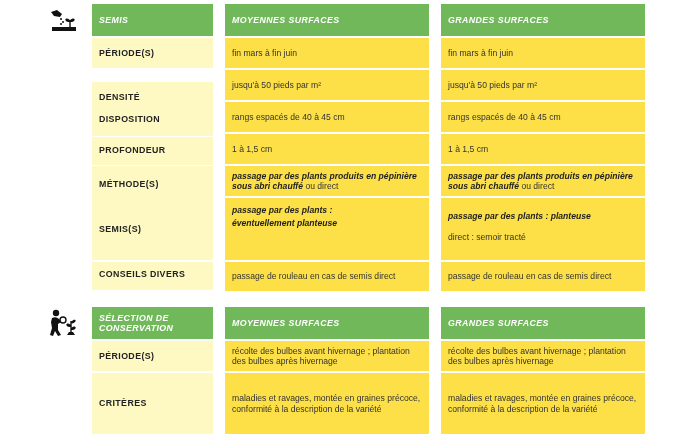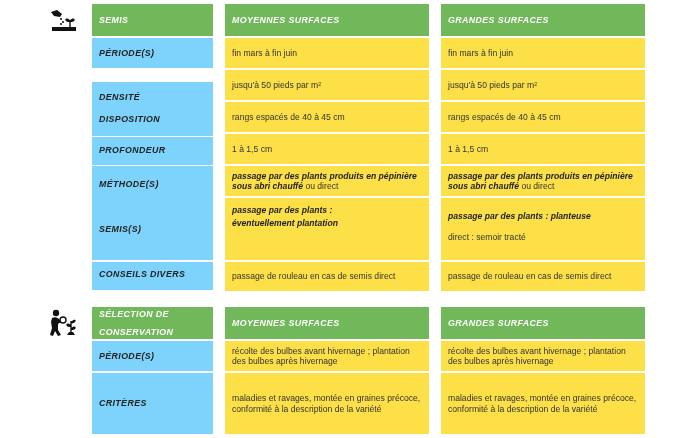--- a/index.html
+++ b/index.html
@@ -1,20 +1,20 @@
 <!DOCTYPE html>
 <html><head>
 <meta charset="utf-8">
 <style>
   html,body{margin:0;padding:0;background:#fff;}
   body{width:700px;height:438px;position:relative;overflow:hidden;font-family:"Liberation Sans",sans-serif;color:#333;}
   .icon{position:absolute;left:48px;width:30px;height:30px;}
   .cell{position:absolute;box-sizing:border-box;font-size:8.6px;line-height:10.5px;display:flex;align-items:center;padding:0 7px;}
   .hdr{background:#71b85b;color:#fff;font-weight:bold;font-style:italic;letter-spacing:0.4px;font-size:8.8px;}
-  .lbl{background:#7dd3fc;color:#222;font-weight:bold;font-style:italic;letter-spacing:0.4px;font-size:8.8px;}
+  .lbl{background:#fef9c3;color:#222;font-weight:bold;letter-spacing:0.4px;font-size:8.8px;}
   .val{background:#fde047;color:#333;}
   .c0{left:92px;width:121px;}
   .c1{left:225px;width:204px;}
   .c2{left:441px;width:204px;}
   .val b{font-weight:bold;font-style:italic;color:#222;}
   .stack{display:block;}
 </style>
 </head>
 <body>
 
@@ -52,21 +52,21 @@
   <span class="stack"><b>passage par des plants produits en pépinière sous abri chauffé</b><span> ou direct</span></span>
 </div>
 <div class="cell val c2" style="top:166px;height:30px;">
   <span class="stack"><b>passage par des plants produits en pépinière sous abri chauffé</b><span> ou direct</span></span>
 </div>
 
 <div class="cell lbl c0" style="top:198px;height:62px;">SEMIS(S)</div>
 <div class="cell val c1" style="top:198px;height:62px;align-items:flex-start;padding-top:7px;">
   <span class="stack">
     <b class="stack" style="margin-bottom:2px;">passage par des plants :</b>
-    <b class="stack">éventuellement plantation</b>
+    <b class="stack">éventuellement planteuse</b>
   </span>
 </div>
 <div class="cell val c2" style="top:198px;height:62px;align-items:flex-start;padding-top:13px;">
   <span class="stack">
     <b class="stack" style="margin-bottom:10px;">passage par des plants : planteuse</b>
     <span class="stack">direct : semoir tracté</span>
   </span>
 </div>
 
 <div class="cell lbl c0" style="top:262px;height:28px;align-items:flex-start;padding-top:7px;">CONSEILS DIVERS</div>
@@ -74,21 +74,21 @@
 <div class="cell val c2" style="top:262px;height:29px;">passage de rouleau en cas de semis direct</div>
 
 <svg class="icon" style="top:308px;" viewBox="0 0 30 30">
   <circle cx="8" cy="5" r="3.2" fill="#111"></circle>
   <path d="M4 10 Q8 8 11 11 L13 14 L10 16 L10 22 L13 27 L10 28 L7 23 L5 28 L2 27 L4 20 L3 14 Z" fill="#111"></path>
   <circle cx="15" cy="12" r="3" fill="none" stroke="#111" stroke-width="1.4"></circle>
   <path d="M23 27 L23 13 M23 18 Q19 15 19 17 Q20 19 23 18 M23 15 Q27 11 27 13 Q26 15 23 15 M23 21 Q27 18 27 20 Q26 22 23 21" stroke="#111" stroke-width="1.4" fill="#111"></path>
   <path d="M19 27 L27 27 L25 24 L21 24 Z" fill="#111"></path>
 </svg>
 
-<div class="cell hdr c0" style="top:307px;height:32px;line-height:18px;">SÉLECTION DE CONSERVATION</div>
+<div class="cell hdr c0" style="top:307px;height:32px;line-height:10px;">SÉLECTION DE CONSERVATION</div>
 <div class="cell hdr c1" style="top:307px;height:32px;">MOYENNES SURFACES</div>
 <div class="cell hdr c2" style="top:307px;height:32px;">GRANDES SURFACES</div>
 
 <div class="cell lbl c0" style="top:341px;height:30px;">PÉRIODE(S)</div>
 <div class="cell val c1" style="top:341px;height:30px;">récolte des bulbes avant hivernage ; plantation des bulbes après hivernage</div>
 <div class="cell val c2" style="top:341px;height:30px;">récolte des bulbes avant hivernage ; plantation des bulbes après hivernage</div>
 
 <div class="cell lbl c0" style="top:373px;height:61px;">CRITÈRES</div>
 <div class="cell val c1" style="top:373px;height:61px;">maladies et ravages, montée en graines précoce, conformité à la description de la variété</div>
 <div class="cell val c2" style="top:373px;height:61px;">maladies et ravages, montée en graines précoce, conformité à la description de la variété</div>

